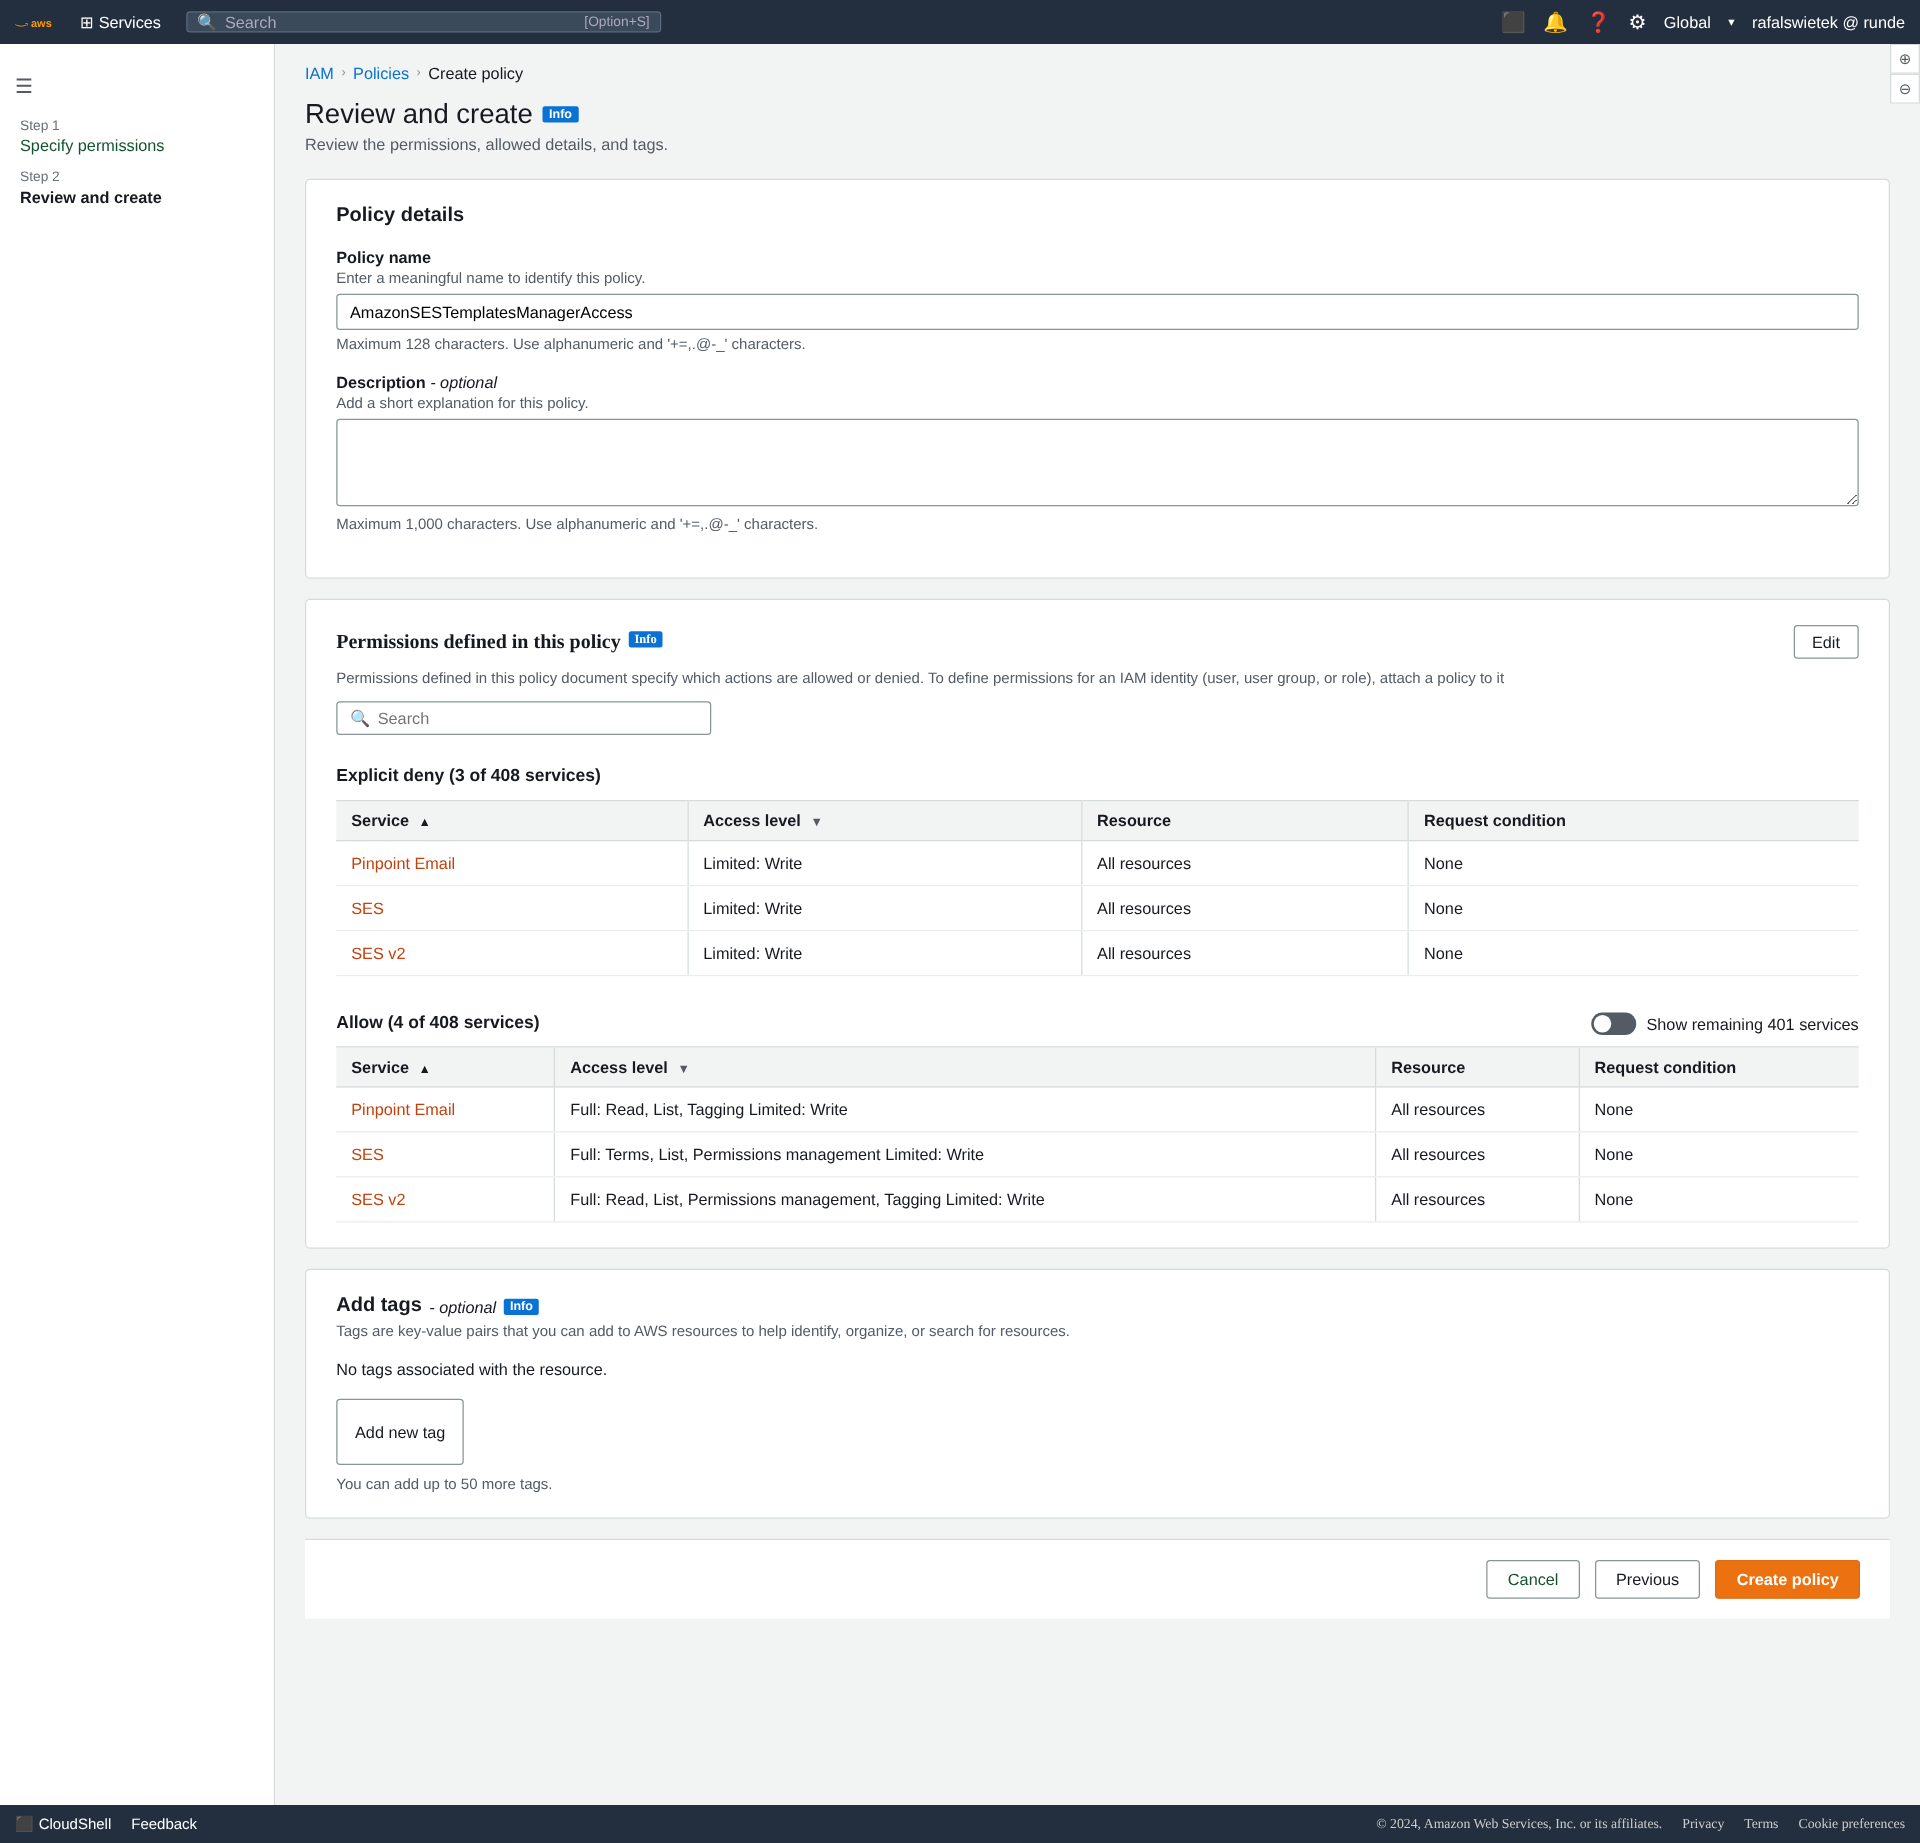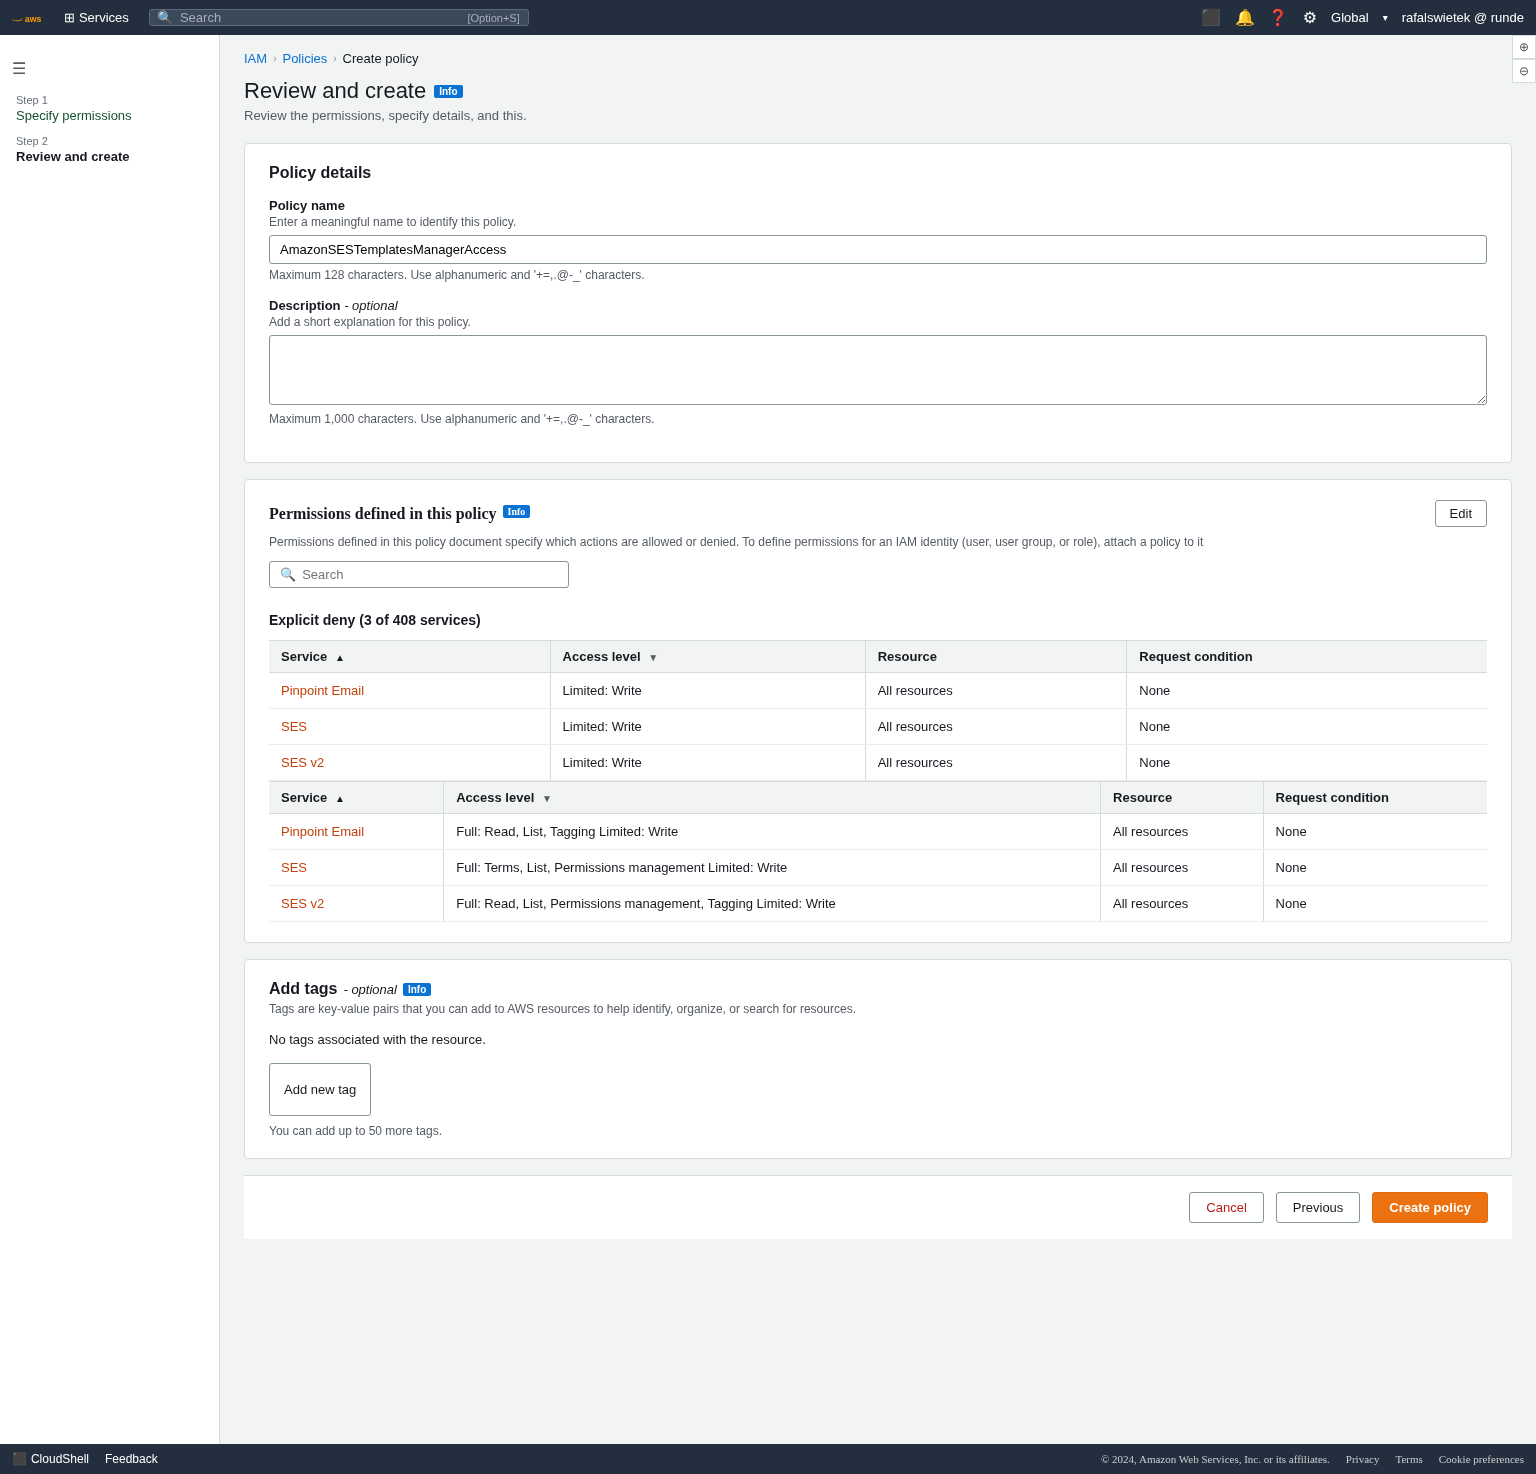--- a/index.html
+++ b/index.html
@@ -145,21 +145,21 @@
     }
     .tags-max-hint { font-size: 12px; color: #545b64; margin-top: 8px; }
 
     
     .footer-actions {
       display: flex; justify-content: flex-end; align-items: center; gap: 12px;
       padding: 16px 24px; background: #fff; border-top: 1px solid #d5dbdb;
     }
     .btn-cancel {
       background: #fff; border: 1px solid #879596; padding: 7px 16px;
-      border-radius: 3px; cursor: pointer; font-size: 13px; color: #b91c1c;
+      border-radius: 3px; cursor: pointer; font-size: 13px; color: #14532d;
     }
     .btn-previous {
       background: #fff; border: 1px solid #879596; padding: 7px 16px;
       border-radius: 3px; cursor: pointer; font-size: 13px; color: #16191f;
     }
     .btn-create {
       background: #ec7211; border: 1px solid #dd6b10; padding: 7px 16px;
       border-radius: 3px; cursor: pointer; font-size: 13px; color: #fff; font-weight: 700;
     }
 
@@ -249,21 +249,21 @@
       <a>Policies</a>
       <span class="sep">›</span>
       <span class="current">Create policy</span>
     </div>
 
     <div class="page-header">
       <div class="page-title">
         <span>Review and create</span>
         <span class="info-badge">Info</span>
       </div>
-      <div class="page-subtitle">Review the permissions, specify details, and this.</div>
+      <div class="page-subtitle">Review the permissions, allowed details, and tags.</div>
     </div>
 
     <div class="card">
       <div class="card-title">Policy details</div>
 
       <div class="form-group">
         <div class="form-label">Policy name</div>
         <div class="form-hint">Enter a meaningful name to identify this policy.</div>
         <input type="text" class="form-input" value="AmazonSESTemplatesManagerAccess" style="">
         <div class="form-max-hint">Maximum 128 characters. Use alphanumeric and '+=,.@-_' characters.</div>
@@ -326,20 +326,27 @@
   </tr>
             <tr>
     <td><a>SES v2</a></td>
     <td class="col-divider">Limited: Write</td>
     <td class="col-divider">All resources</td>
     <td class="col-divider">None</td>
   </tr>
           </tbody>
       </table>
 
+      <div class="allow-header" style="margin-top:20px;">
+        <div class="section-title">Allow (4 of 408 services)</div>
+        <div class="show-remaining">
+          <div class="toggle"></div>
+          <span>Show remaining 401 services</span>
+        </div>
+      </div>
       <table class="perm-table">
         <thead>
           <tr>
             <th class="sortable">
               <span>Service</span>
               <span class="sort-icon">▲</span>
             </th>
             <th class="sortable col-divider">
               <span>Access level</span>
               <span class="sort-icon filter-icon">▼</span>

